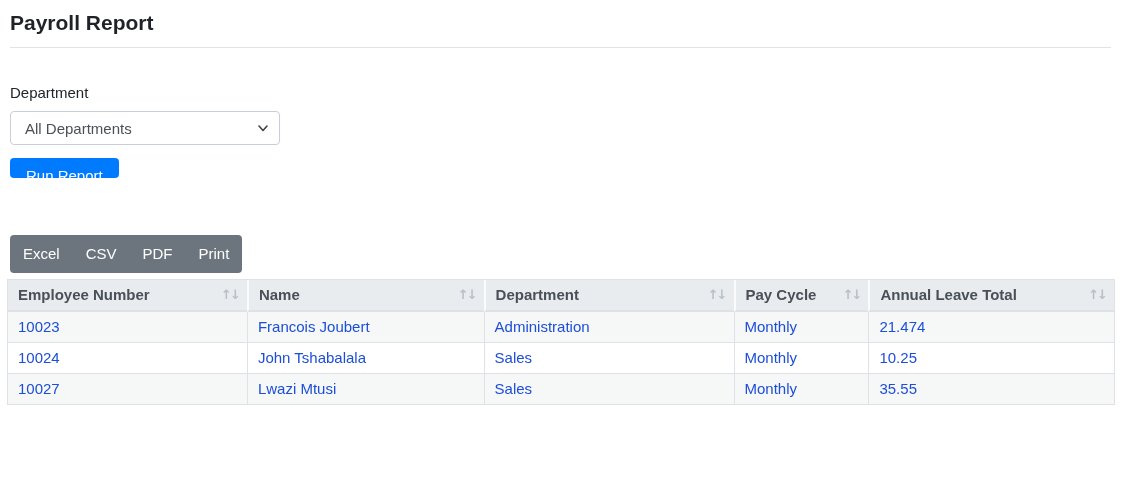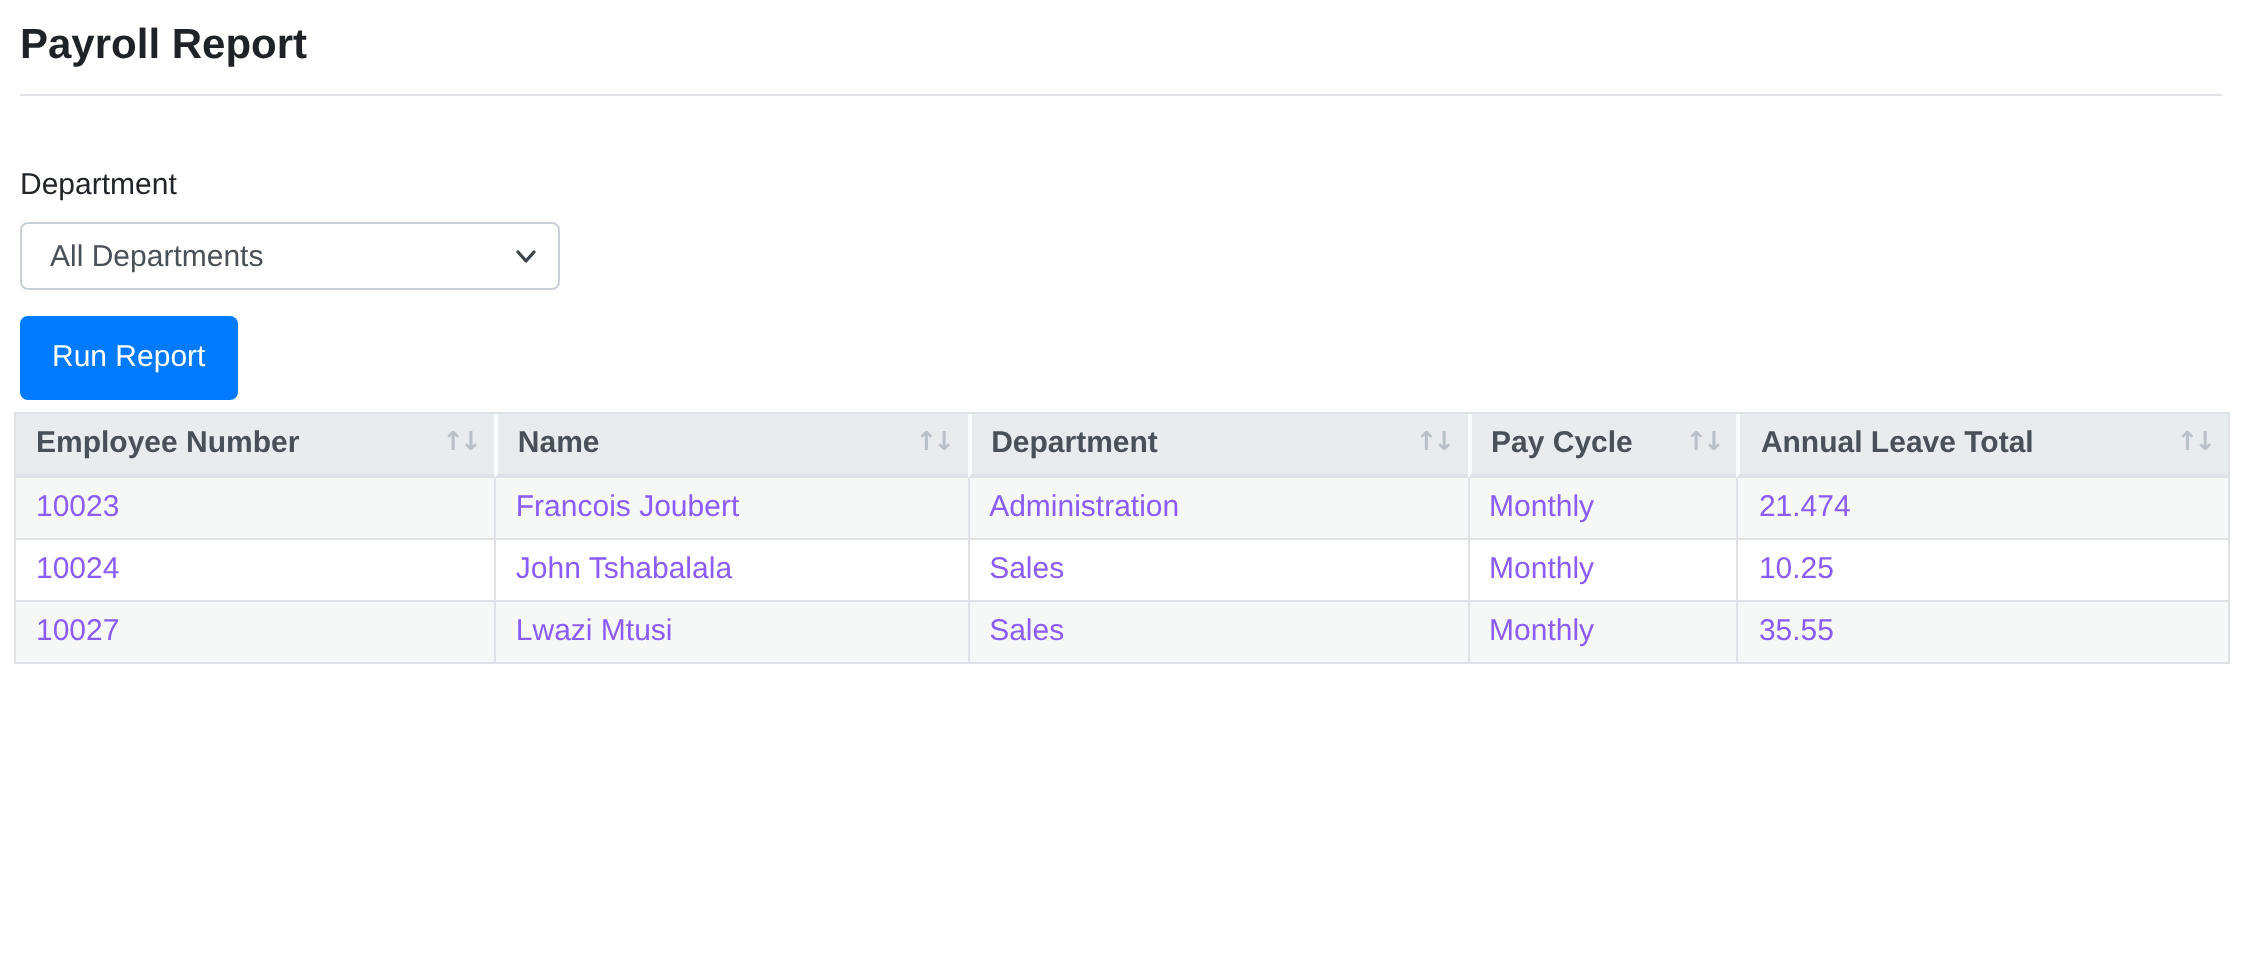--- a/index.html
+++ b/index.html
@@ -19,21 +19,21 @@
   .select-wrap{position:relative;width:270px;height:20px;border-radius:13px;}
   .select-wrap select{
     -webkit-appearance:none;appearance:none;width:100%;height:34px;
     border:1px solid #c9cfd6;border-radius:4px;background:#fff;color:#495057;
     font-family:inherit;font-size:15px;padding:0 32px 0 14px;outline:none;
   }
   .select-wrap .chev{position:absolute;right:11px;top:11px;pointer-events:none;}
   .btn-run{
     margin-top:27px;display:inline-block;border:0;border-radius:4px;cursor:pointer;
     background:var(--primary);color:#fff;font-family:inherit;font-size:15px;
-    height:42px;padding:0 16px;line-height:36px;
+    height:20px;padding:0 16px;line-height:36px;
   }
   .export-group{
     margin-top:50px;display:inline-flex;background:var(--secondary);
     border-radius:4px;overflow:hidden;
   }
   .export-group button{
     background:transparent;border:0;color:#fff;cursor:pointer;
     font-family:inherit;font-size:15px;padding:9px 13px;line-height:20px;
   }
   table.report{
@@ -46,21 +46,21 @@
     background:var(--table_header_bg);color:var(--muted_text);font-weight:700;
     text-align:left;padding:5px 10px;line-height:20px;
     border-bottom:2px solid var(--table_border);cursor:pointer;white-space:nowrap;
   }
   thead th + th{border-left:2px solid #fafbfc;}
   thead th .sort{
     float:right;color:#b9c0c7;font-size:13px;letter-spacing:-2px;
     font-family:"DejaVu Sans",sans-serif;margin-right:-2px;
   }
   tbody td{
-    padding:5px 10px;line-height:20px;color:#8b5cf6;background:transparent;
+    padding:5px 10px;line-height:20px;color:#1d4ed8;background:transparent;
     overflow:hidden;white-space:nowrap;
   }
   tbody td + td{border-left:1px solid var(--table_border);}
   tbody tr + tr td{border-top:1px solid var(--table_border);}
   tbody tr:first-child td{border-top:0;}
   tbody tr:nth-child(odd){background:var(--stripe);}
 </style>
 </head>
 <body>
 
@@ -77,20 +77,31 @@
     </select>
     <svg class="chev" width="12" height="12" viewBox="0 0 12 12">
       <polyline points="2,4 6,8.5 10,4" fill="none" stroke="#3e444a" stroke-width="1.6" stroke-linecap="round" stroke-linejoin="round"></polyline>
     </svg>
   </div>
 
   <div>
     <button class="btn-run">Run Report</button>
   </div>
 
+  <div class="export-group">
+
+      <button>Excel</button>
+
+      <button>CSV</button>
+
+      <button>PDF</button>
+
+      <button>Print</button>
+
+  </div>
 
   <table class="report">
     <colgroup>
       <col class="c1">
         <col class="c2">
         <col class="c3">
         <col class="c4">
         <col class="c5">
     </colgroup>
     <thead>

